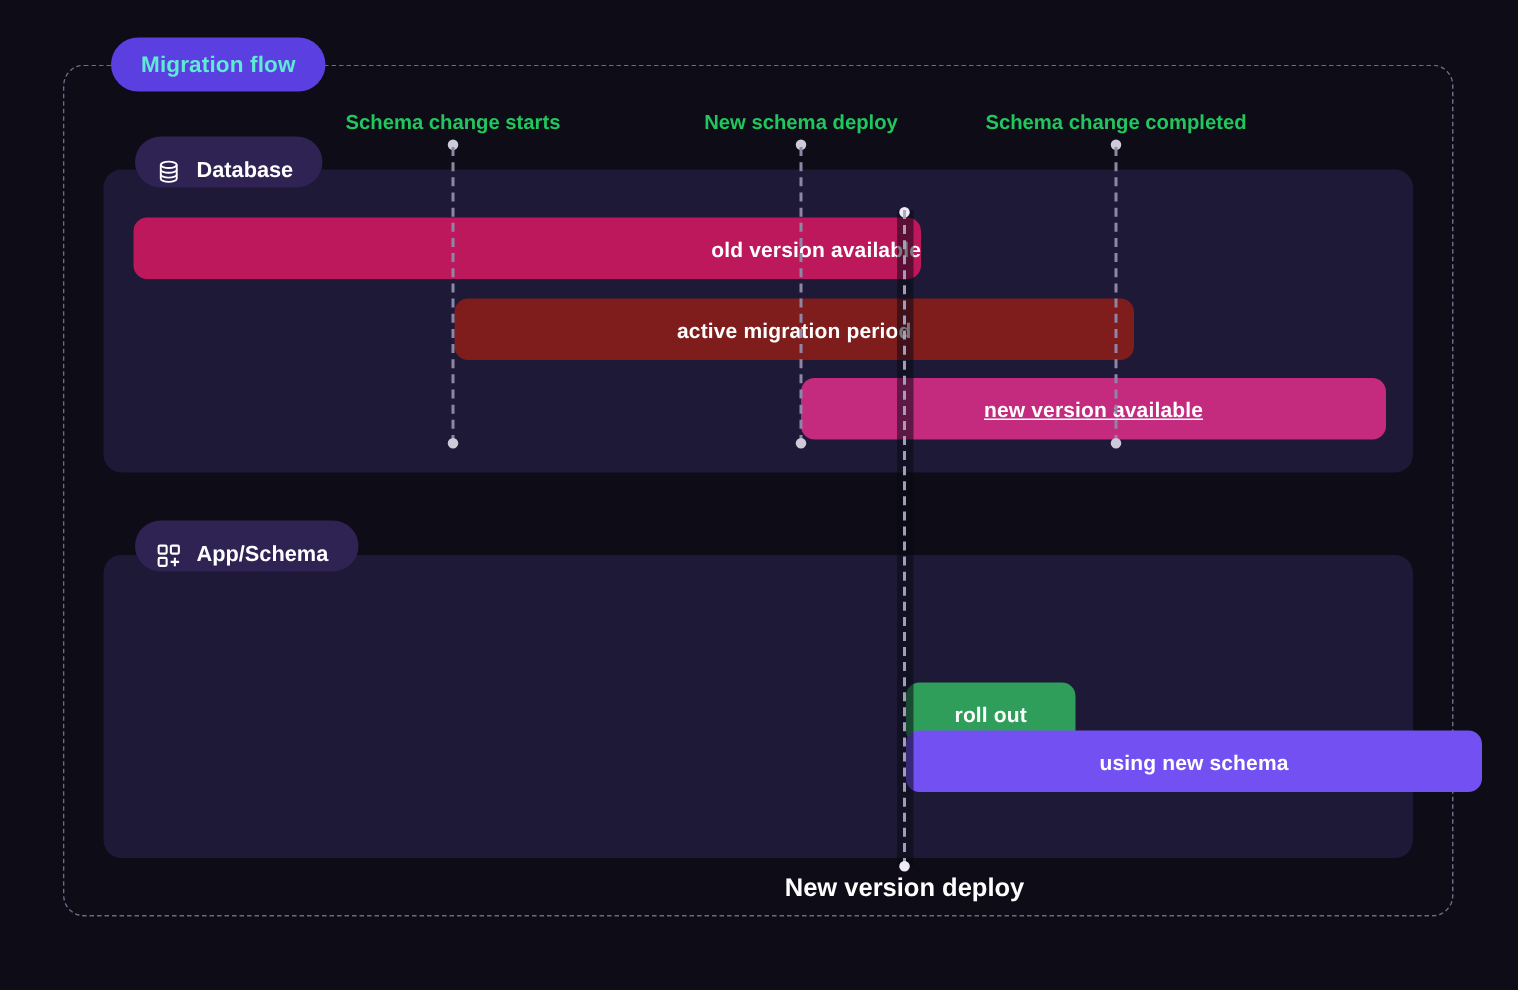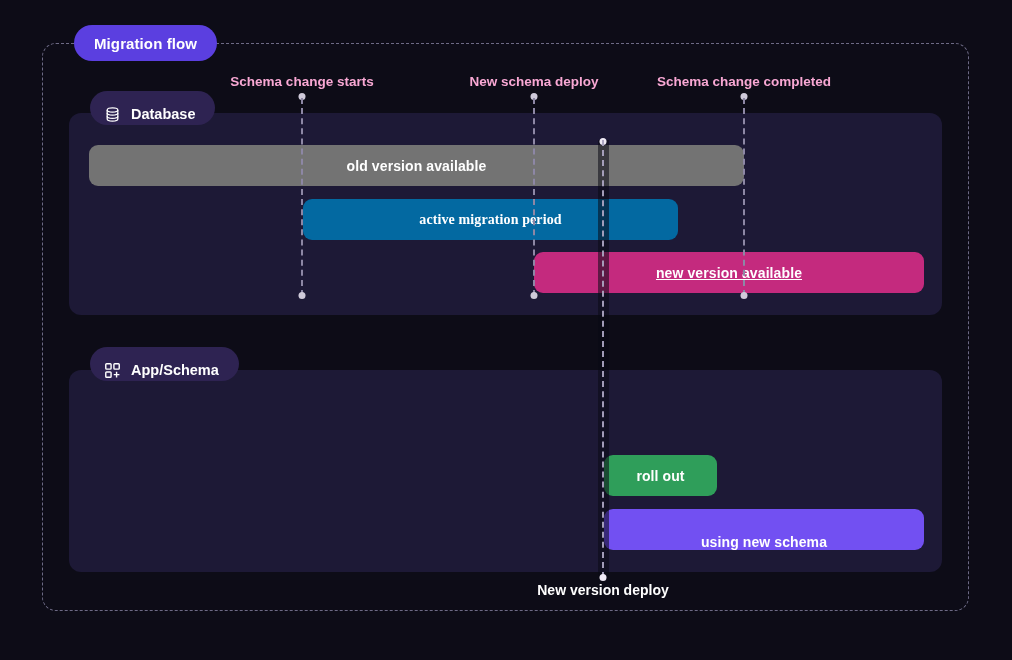--- a/index.html
+++ b/index.html
@@ -27,21 +27,21 @@
 
   
   .flow-badge {
     position: absolute;
     left: 74px; top: 25px;
     height: 36px;
     padding: 0 20px;
     display: flex; align-items: center;
     background: #5b3fe0;
     border-radius: 18px;
-    color: #ffffff;
+    color: #5eead4;
     font-size: 15px;
     font-weight: bold;
     letter-spacing: .1px;
     z-index: 40;
   }
 
   
   .lane {
     position: absolute;
     background: #1d1936;
@@ -69,21 +69,21 @@
   .lane-badge .ico { display: flex; align-items: center; }
   .lane-badge svg { display: block; }
 
   
   .marker { position: absolute; z-index: 20; }
   .marker .mk-label {
     position: absolute;
     top: 0; left: 50%;
     transform: translateX(-50%);
     white-space: nowrap;
-    color: #f9a8d4;
+    color: #22c55e;
     font-size: 13.5px;
     font-weight: bold;
   }
   .marker .mk-dot {
     position: absolute;
     width: 7px; height: 7px;
     border-radius: 50%;
     background: #cfcada;
     left: 50%;
     transform: translateX(-50%);
@@ -110,21 +110,21 @@
   .mk-deploy .mk-line {
     top: 2px; height: 438px;
     border-left: 2px dashed #aaa4c0;
     opacity: .95;
   }
   .mk-deploy .mk-dot-t { top: 0px; background:#efeaf5; }
   .mk-deploy .mk-dot-b { top: 436px; background:#efeaf5; }
   .mk-deploy .mk-label {
     top: 444px;
     color: #ffffff;
-    font-size: 14px;
+    font-size: 17px;
     font-weight: bold;
   }
   
   .deploy-strip {
     position: absolute;
     left: 598px; top: 140px;
     width: 11px; height: 438px;
     background: rgba(10,9,20,.55);
     z-index: 19;
   }
@@ -136,27 +136,27 @@
     align-items: center;
     justify-content: center;
     border-radius: 9px;
     color: #ffffff;
     font-size: 14px;
     font-weight: bold;
     z-index: 12;
     letter-spacing: .1px;
   }
 
-  .bar-old-version    { left: 89px;  top: 145px; width: 655px; height: 41px; background: #737373; }
-  .bar-active-migr    { left: 303px; top: 199px; width: 375px; height: 41px; background: #0369a1; font-family: Liberation Serif, serif; }
+  .bar-old-version    { left: 89px;  top: 145px; width: 525px; height: 41px; background: #be185d; justify-content: flex-end; }
+  .bar-active-migr    { left: 303px; top: 199px; width: 453px; height: 41px; background: #7f1d1d; }
   .bar-new-version    { left: 534px; top: 252px; width: 390px; height: 41px; background: #c42a7e; text-decoration: underline; }
 
   .bar-using-old      { left: 89px;  top: 401px; width: 616px; height: 41px; background: #2a77c8; }
   .bar-roll-out       { left: 604px; top: 455px; width: 113px; height: 41px; background: #2f9e5a; }
-  .bar-using-new      { left: 604px; top: 509px; width: 320px; height: 41px; background: #7250f2; align-items: flex-end; }
+  .bar-using-new      { left: 604px; top: 487px; width: 384px; height: 41px; background: #7250f2; }
 </style>
 </head>
 <body>
 
 <div id="stage">
 
   <div class="outer-frame"></div>
 
   <div class="flow-badge">
     <span>Migration flow</span>

